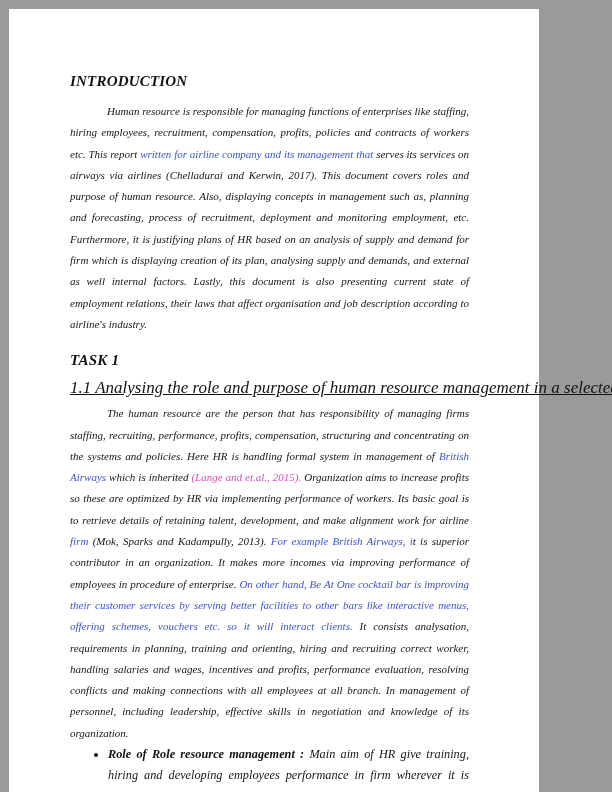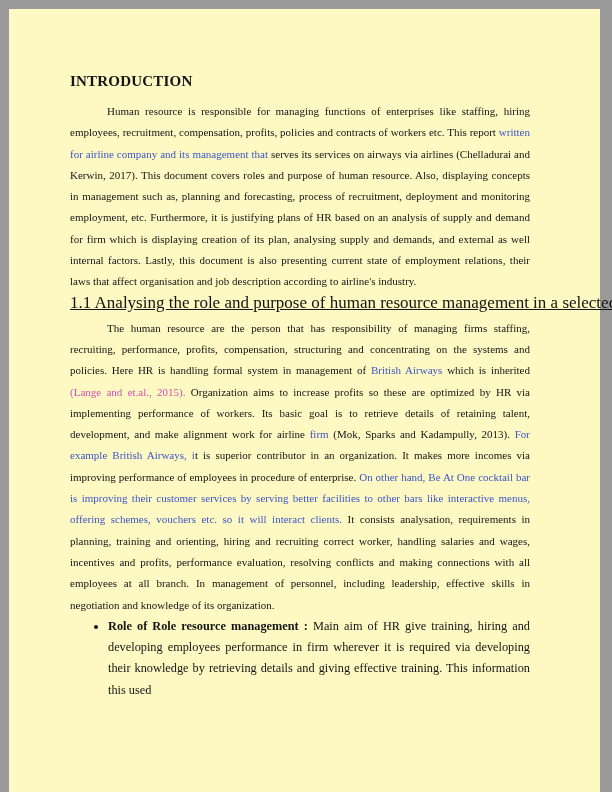--- a/index.html
+++ b/index.html
@@ -11,26 +11,27 @@
     height: 792px;
     background: #9a9a9a;
     position: relative;
     overflow: hidden;
     font-family: "Liberation Serif", "DejaVu Serif", serif;
   }
   .page {
     position: absolute;
     left: 9px;
     top: 9px;
-    width: 591px;
+    width: 530px;
     height: 783px;
-    background: #fef9c3;
+    background: #ffffff;
     box-sizing: border-box;
     padding: 64px 70px 0 61px;
     color: #141414;
+    font-style: italic;
   }
   .section-heading {
     font-size: 15px;
     font-weight: bold;
     margin: 0 0 11px 0;
     letter-spacing: 0.2px;
   }
   .section-heading.task {
     margin-top: 17px;
     margin-bottom: 9px;
@@ -66,20 +67,21 @@
 </style>
 </head>
 <body style="background: rgb(154, 154, 154);">
 
 <div class="page">
 
   <h1 class="section-heading">INTRODUCTION</h1>
 
   <p class="para indent"><span>Human resource is responsible for managing functions of enterprises like staffing, hiring employees, recruitment, compensation, profits, policies and contracts of workers etc. This report </span><span class="blue">written for airline company and its management that</span><span> serves its services on airways via airlines (Chelladurai and Kerwin, 2017). This document covers roles and purpose of human resource. Also, displaying concepts in management such as, planning and forecasting, process of recruitment, deployment and monitoring employment, etc. Furthermore, it is justifying plans of HR based on an analysis of supply and demand for firm which is displaying creation of its plan, analysing supply and demands, and external as well internal factors. Lastly, this document is also presenting current state of employment relations, their laws that affect organisation and job description according to airline's industry.</span></p>
 
+  <h1 class="section-heading task">TASK 1</h1>
 
   <div class="subheading">1.1 Analysing the role and purpose of human resource management in a selected service industry</div>
 
   <p class="para indent"><span>The human resource are the person that has responsibility of managing firms staffing, recruiting, performance, profits, compensation, structuring and concentrating on the systems and policies.  Here HR is handling formal system in management of </span><span class="blue">British Airways</span><span> which is inherited </span><span class="pink">(Lange and et.al., 2015).</span><span> Organization aims to increase profits so these are optimized by HR via implementing performance of workers. Its basic goal is to retrieve details of retaining talent, development, and make alignment work for airline </span><span class="blue">firm</span><span> (Mok, Sparks and Kadampully, 2013). </span><span class="blue">For example British Airways, i</span><span>t is superior contributor in an organization. It makes more incomes via improving performance of employees in procedure of enterprise. </span><span class="blue">On other hand, Be At One cocktail bar is improving their customer services by serving better facilities to other bars like interactive menus, offering schemes, vouchers etc. so it will interact clients.</span><span> It consists analysation, requirements in planning, training and orienting, hiring and recruiting correct worker, handling salaries and wages, incentives and profits, performance evaluation, resolving conflicts and making connections with all employees at all branch. In management of personnel, including leadership, effective skills in negotiation and knowledge of its organization.</span></p>
 
   <ul class="bullets">
     <li><span class="bold">Role of Role resource management : </span><span>Main aim of HR give training, hiring and developing employees performance in firm wherever it is required via developing their knowledge by retrieving details and giving effective training. This information this used</span></li>
   </ul>
 
 </div>

